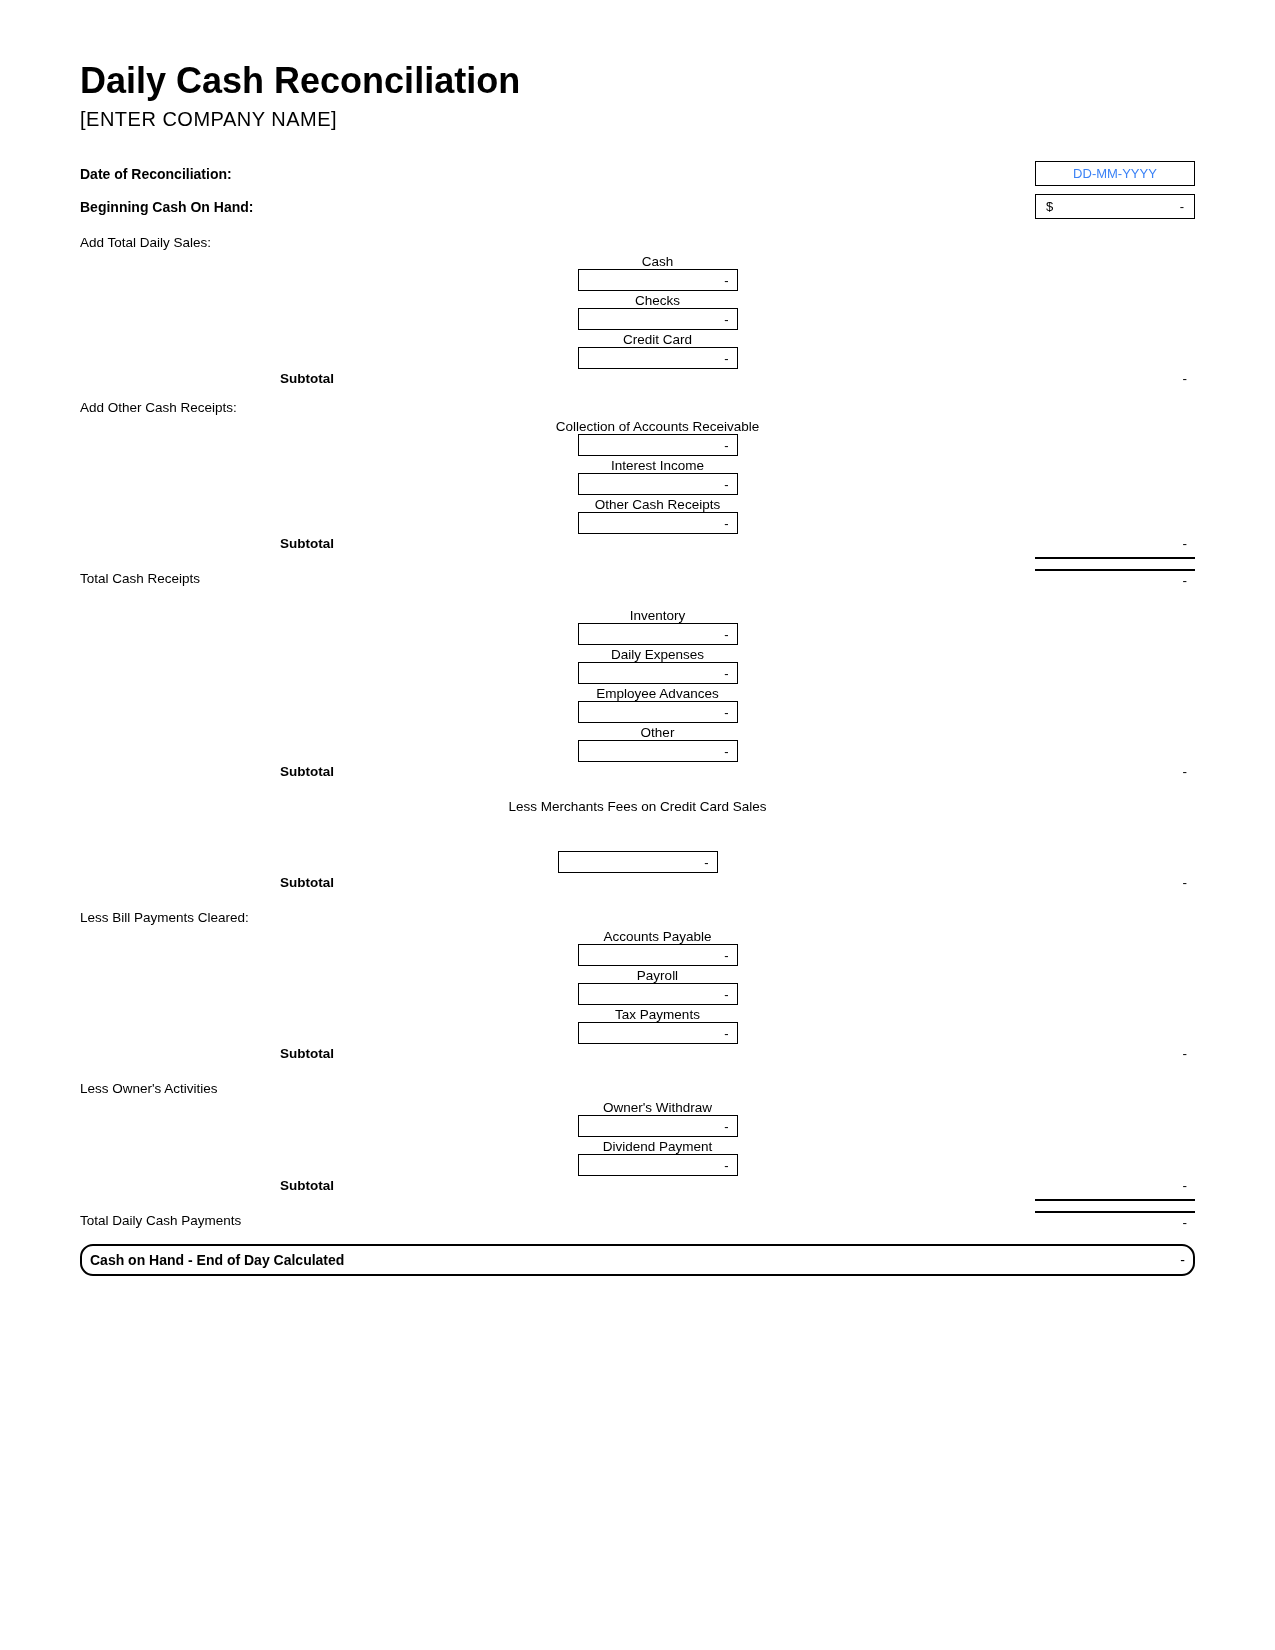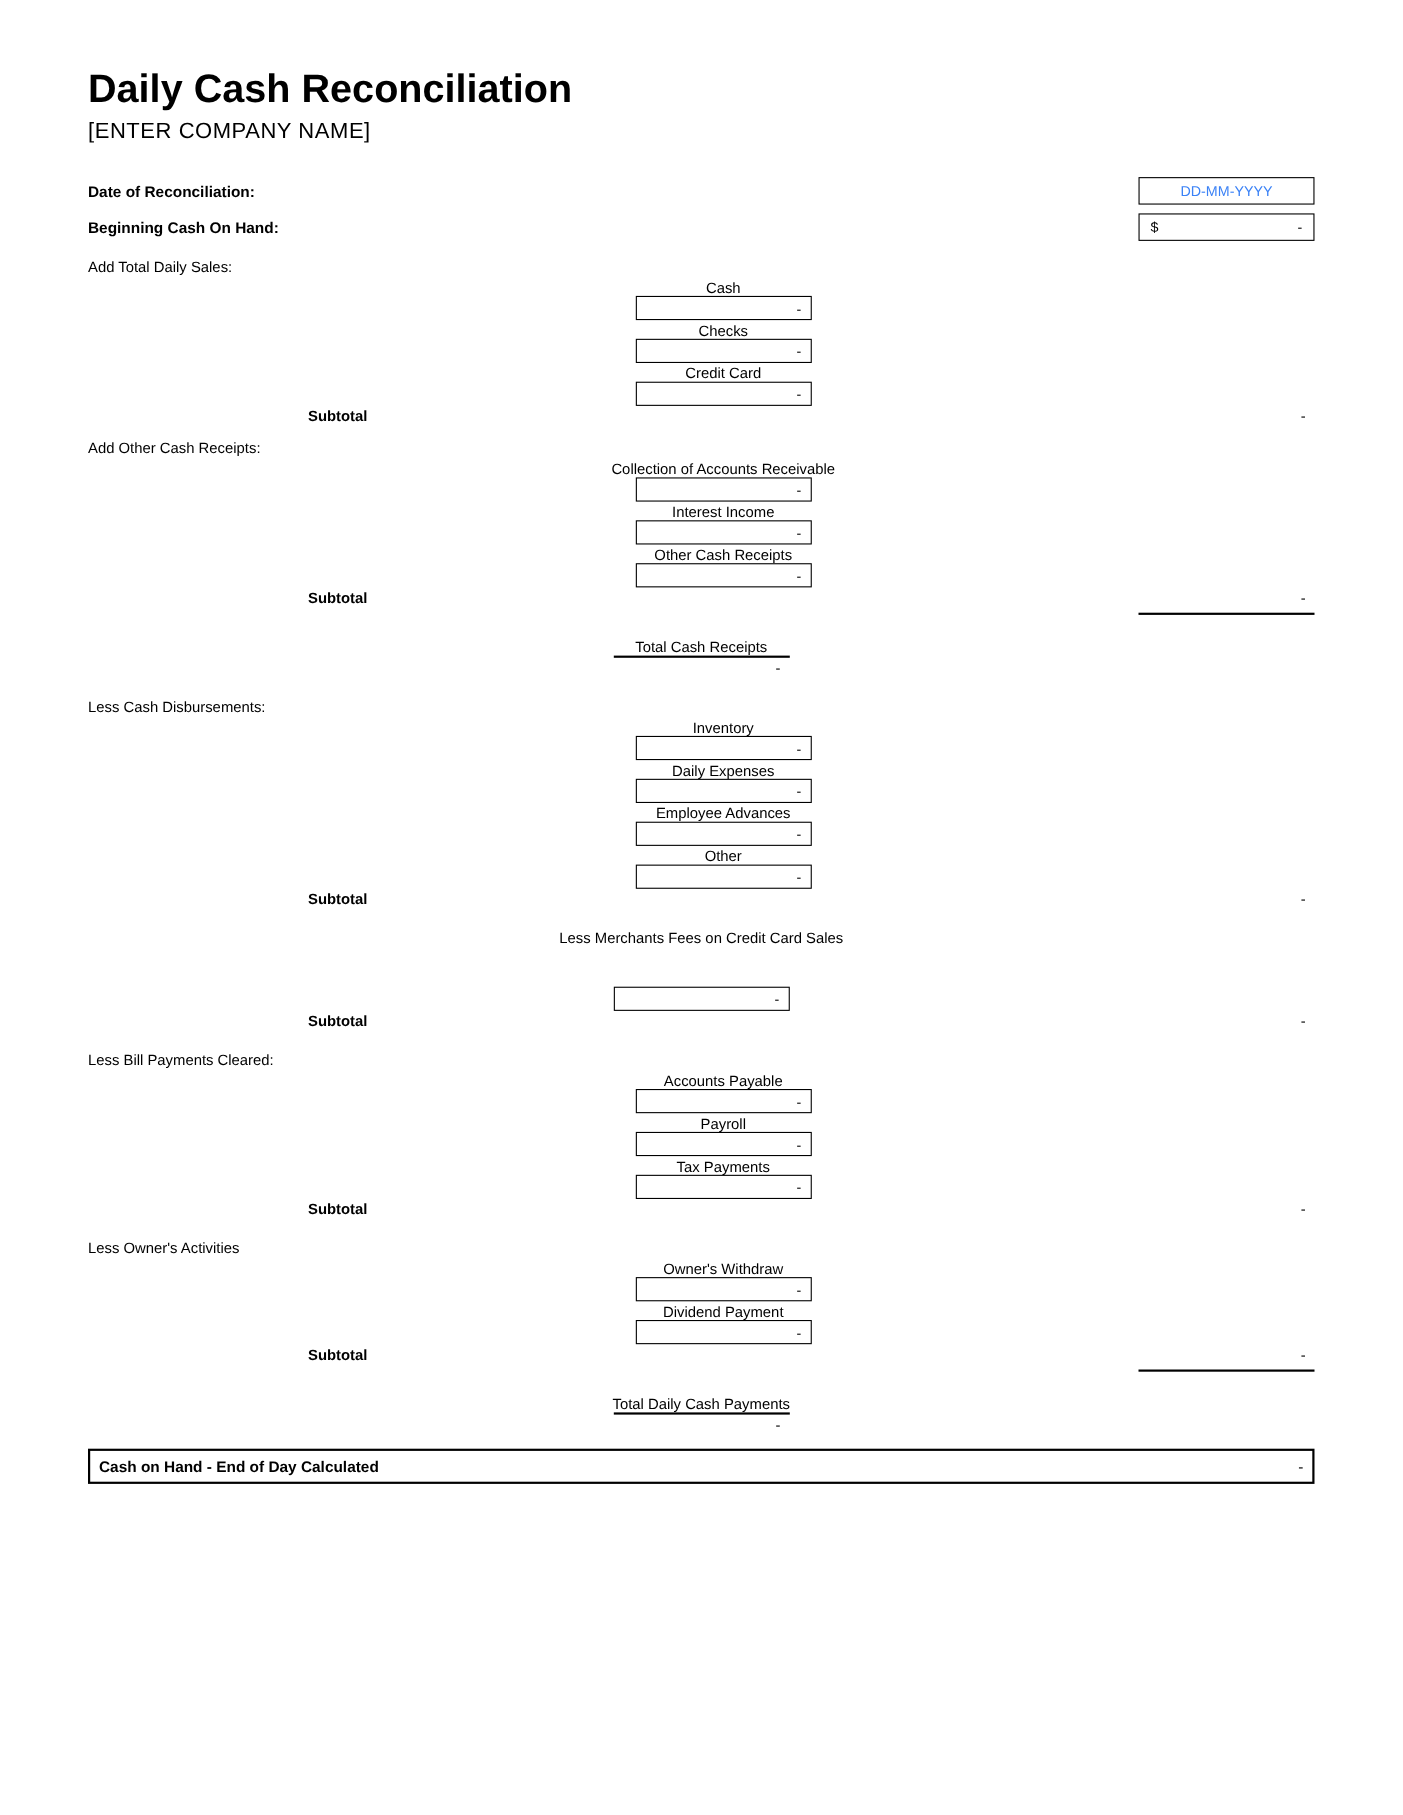--- a/index.html
+++ b/index.html
@@ -115,23 +115,22 @@
       font-size: 13.5px;
       min-width: 160px;
       text-align: right;
       padding-right: 8px;
     }
 
     .total-row {
       display: flex;
       justify-content: space-between;
       align-items: center;
-      margin-top: 22px;
+      margin-top: 10px;
       margin-bottom: 4px;
-      flex-direction: column;
     }
 
     .total-label {
       font-size: 13.5px;
     }
 
     .total-value {
       font-size: 13.5px;
       min-width: 160px;
       text-align: right;
@@ -249,21 +248,20 @@
 
 <div class="divider-row">
   <div class="divider-line"></div>
 </div>
 <div class="total-row">
   <span class="total-label">Total Cash Receipts</span>
   <span class="total-value">-</span>
 </div>
 
 <div class="section section-gap">
-  <div class="section-label">Less Cash Disbursements:</div>
   <div class="line-item">
     <span class="line-item-label">Inventory</span>
     <div class="input-box">
         <span>-</span>
       </div>
   </div>
   <div class="line-item">
     <span class="line-item-label">Daily Expenses</span>
     <div class="input-box">
         <span>-</span>
@@ -347,16 +345,16 @@
 </div>
 
 <div class="divider-row">
   <div class="divider-line"></div>
 </div>
 <div class="total-row">
   <span class="total-label">Total Daily Cash Payments</span>
   <span class="total-value">-</span>
 </div>
 
-<div class="final-row" style="margin-top: 14px;">
+<div class="final-row" style="margin-top: 14px; border-radius: 13px;">
   <span class="final-label">Cash on Hand - End of Day Calculated</span>
   <span class="final-value">-</span>
 </div>
 
 </body></html>

